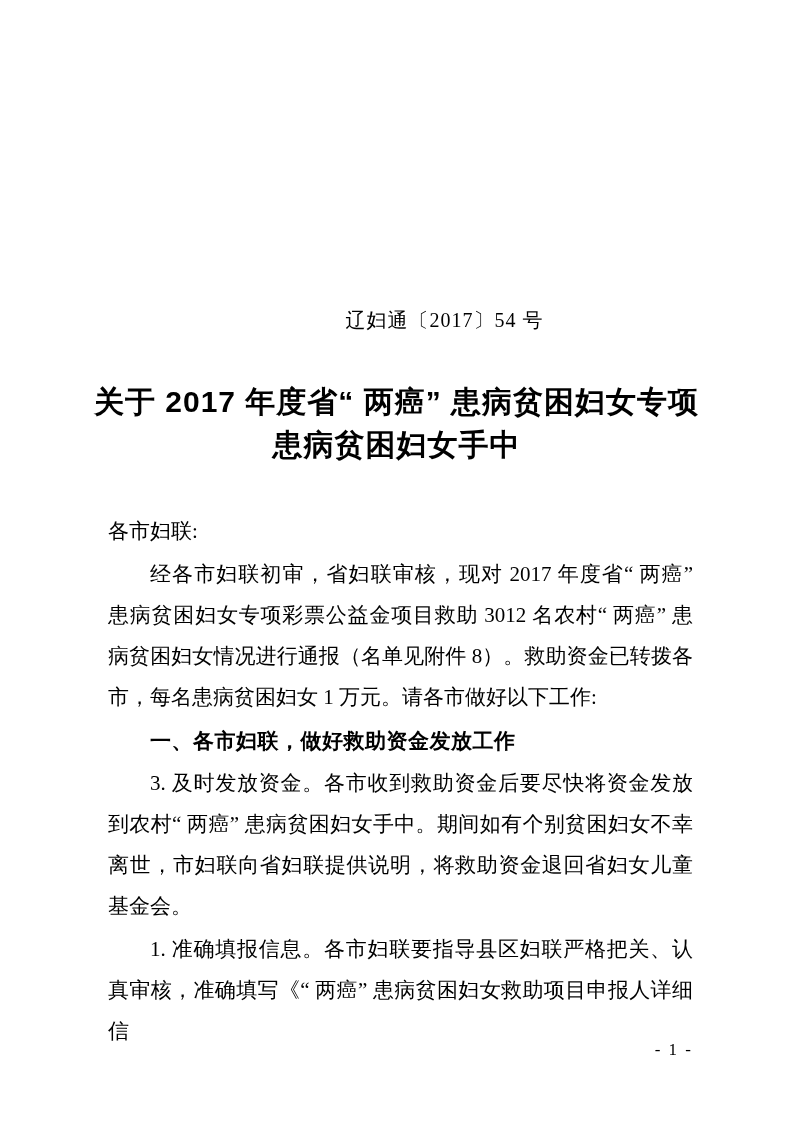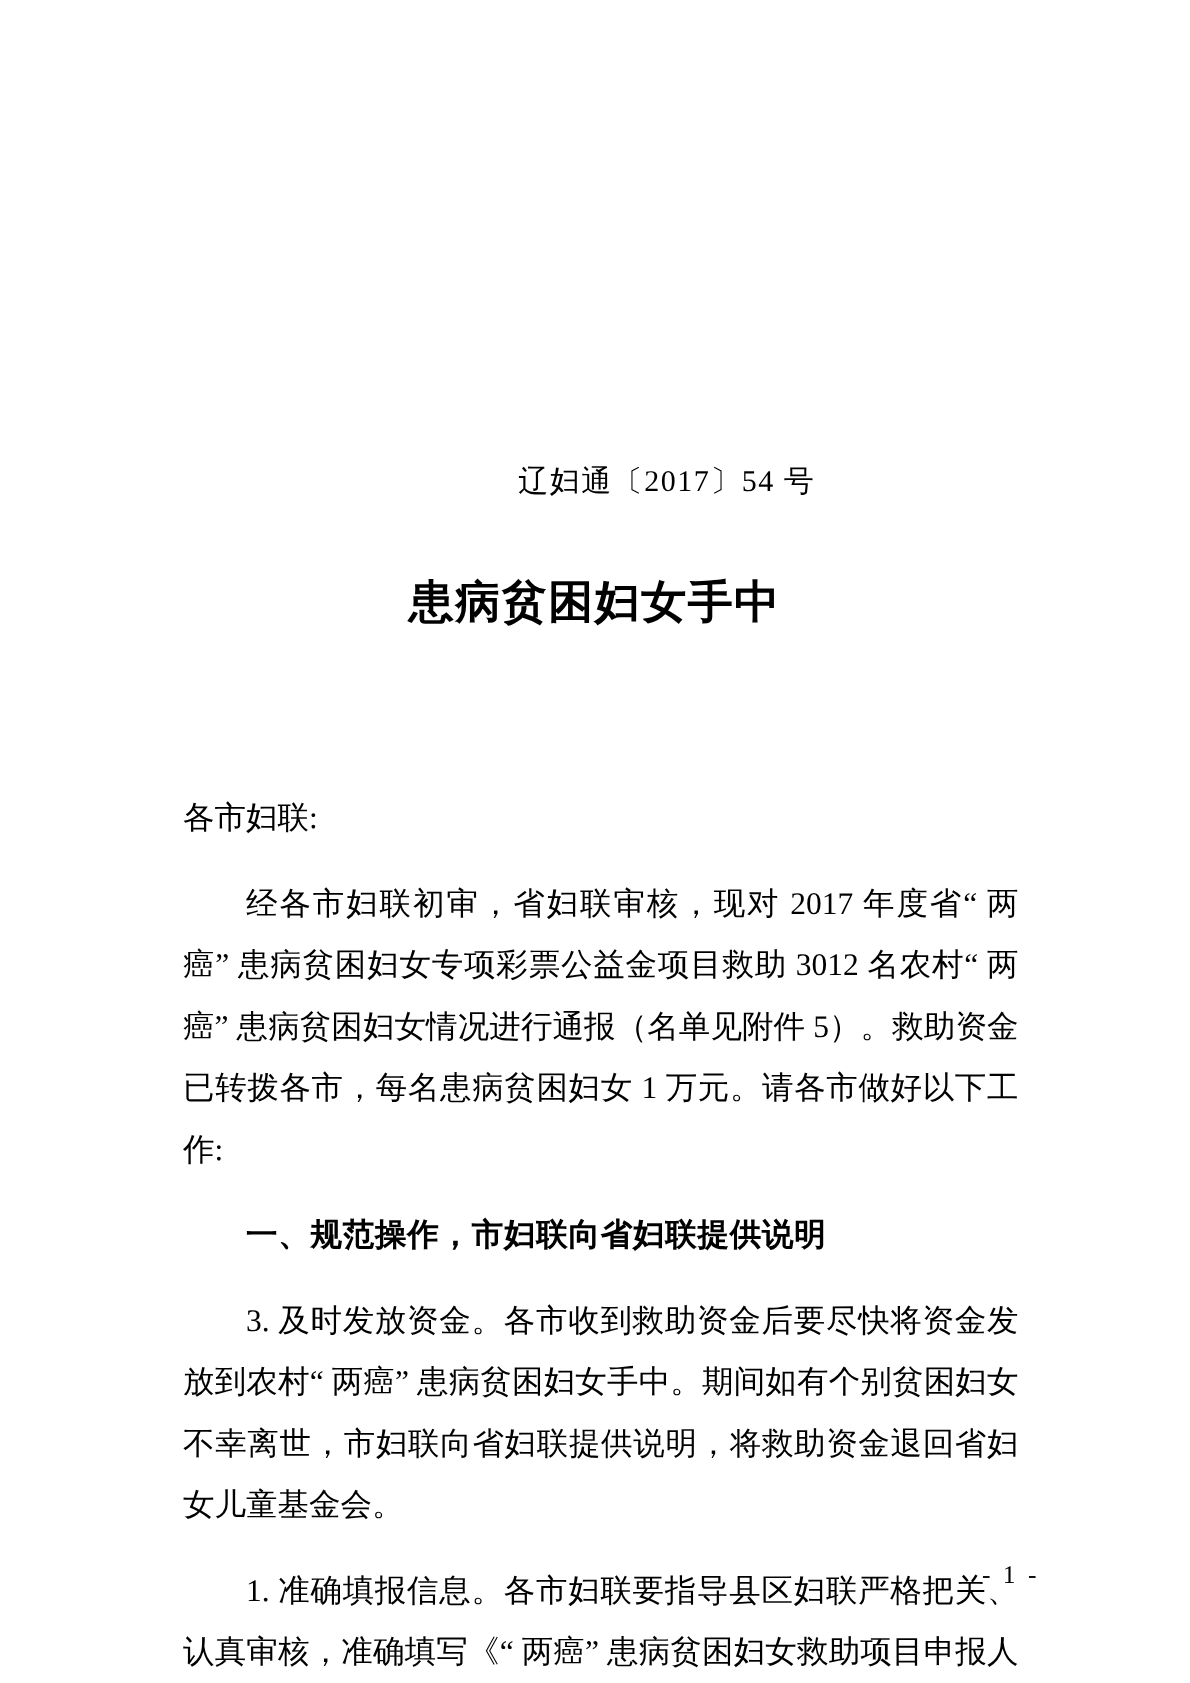--- a/index.html
+++ b/index.html
@@ -41,21 +41,21 @@
   .doc-body {
     position: absolute;
     top: 509px;
     left: 106px;
     width: 589px;
     font-size: 21px;
     line-height: 41px;
     text-align: justify;
   }
   .doc-body p {
-    margin: 16px;
+    margin: 2px;
     padding: 0;
   }
   .salutation {
     text-indent: 0;
   }
   .para {
     text-indent: 2em;
   }
   .section-heading {
     font-weight: 700;
@@ -72,26 +72,27 @@
   }
 </style>
 </head>
 <body>
 
 <div class="page">
 
   <div class="doc-number">辽妇通〔2017〕54 号</div>
 
   <div class="doc-title">
+    <div class="title-line">关于 2017 年度省“ 两癌” 患病贫困妇女专项</div>
     <div class="title-line">患病贫困妇女手中</div>
   </div>
 
   <div class="doc-body">
     <p class="salutation">各市妇联:</p>
-    <p class="para">经各市妇联初审，省妇联审核，现对 2017 年度省“ 两癌” 患病贫困妇女专项彩票公益金项目救助 3012 名农村“ 两癌” 患病贫困妇女情况进行通报（名单见附件 5）。救助资金已转拨各市，每名患病贫困妇女 1 万元。请各市做好以下工作:</p>
-    <p class="para section-heading">一、规范操作，市妇联向省妇联提供说明</p>
+    <p class="para">经各市妇联初审，省妇联审核，现对 2017 年度省“ 两癌” 患病贫困妇女专项彩票公益金项目救助 3012 名农村“ 两癌” 患病贫困妇女情况进行通报（名单见附件 8）。救助资金已转拨各市，每名患病贫困妇女 1 万元。请各市做好以下工作:</p>
+    <p class="para section-heading">一、各市妇联，做好救助资金发放工作</p>
     <p class="para">3. 及时发放资金。各市收到救助资金后要尽快将资金发放到农村“ 两癌” 患病贫困妇女手中。期间如有个别贫困妇女不幸离世，市妇联向省妇联提供说明，将救助资金退回省妇女儿童基金会。</p>
     <p class="para">1. 准确填报信息。各市妇联要指导县区妇联严格把关、认真审核，准确填写《“ 两癌” 患病贫困妇女救助项目申报人详细信</p>
   </div>
 
   <div class="page-number">- 1 -</div>
 
 </div>
 
 </body></html>

